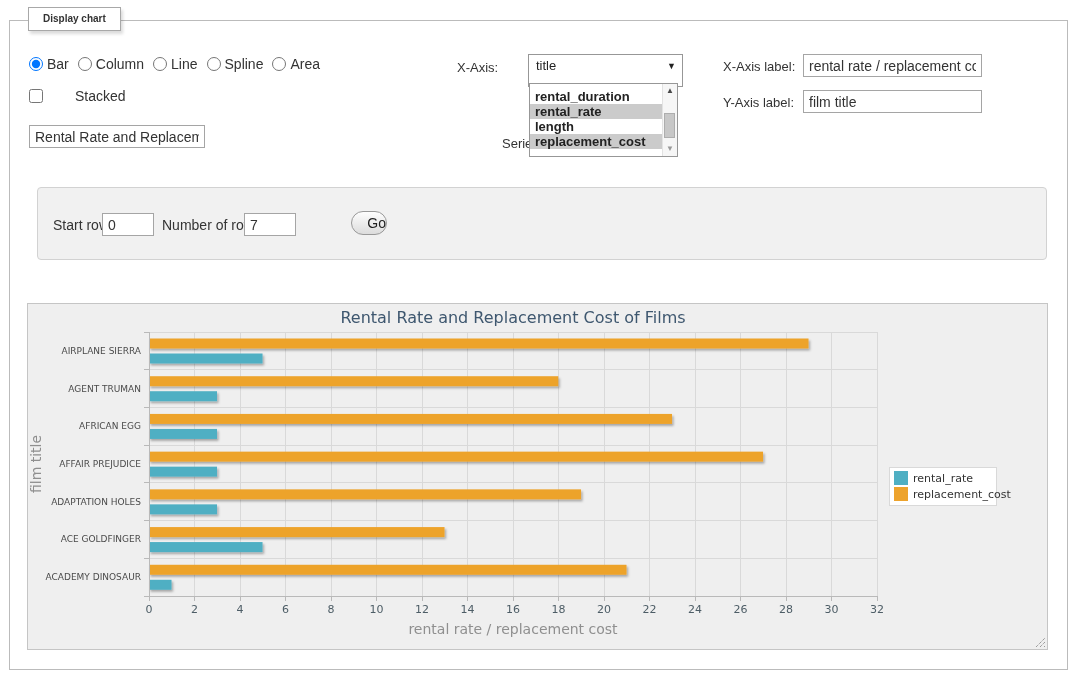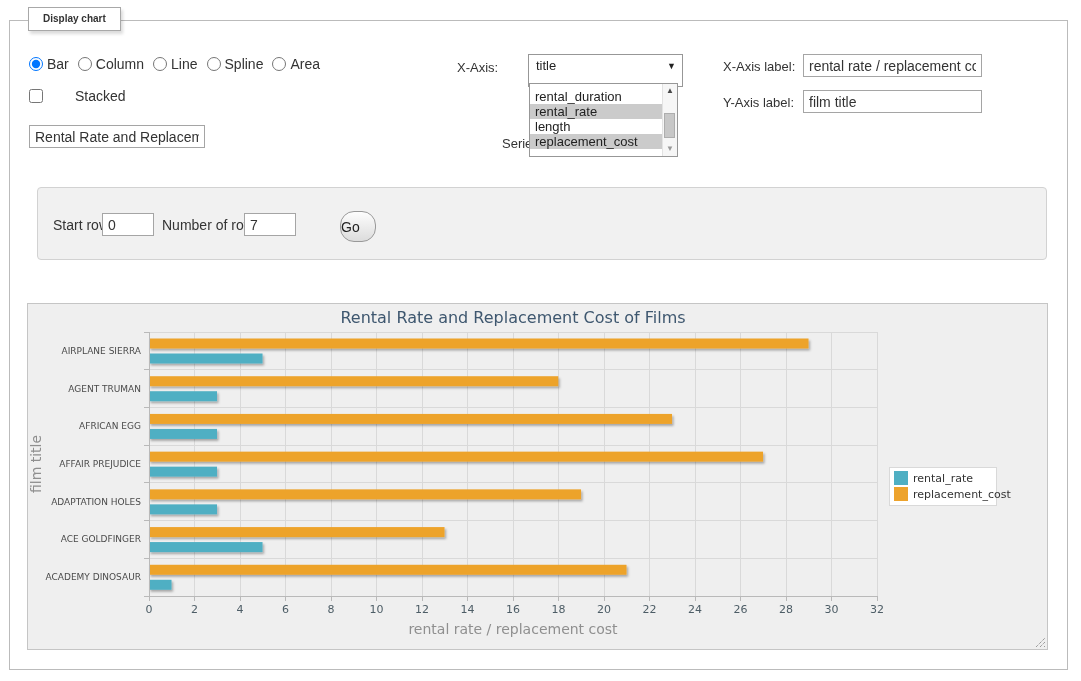--- a/index.html
+++ b/index.html
@@ -36,21 +36,21 @@
   .fake-select {
     position:absolute; left:528px; top:54px; width:155px; height:33px;
     border:1px solid #979797; background:#fff; box-sizing:border-box;
   }
   .fake-select .val { position:absolute; left:7px; top:3px; font-size:13px; color:#222; }
   .fake-select .arrow { position:absolute; right:6px; top:7px; font-size:9px; color:#222; line-height:9px; }
   .listbox {
     position:absolute; left:529px; top:83px; width:149px; height:74px;
     border:1px solid #979797; background:#fff; box-sizing:border-box; overflow:hidden;
   }
-  .listbox .options { position:absolute; left:0; top:5px; right:15px; }
+  .listbox .options { position:absolute; left:0; top:5px; right:15px;font-weight:bold; }
   .listbox .opt { height:15px; line-height:15px; font-size:13px; color:#222; padding-left:5px; white-space:nowrap; }
   .listbox .opt.sel { background:#cbcbcb; }
   .listbox .scrollbar {
     position:absolute; top:0; right:0; width:15px; height:100%;
     background:#f6f6f6; border-left:1px solid #e2e2e2; box-sizing:border-box;
   }
   .scrollbar .sb-up   { position:absolute; top:3px;   left:0; width:100%; text-align:center; font-size:8px; color:#474747; line-height:8px; }
   .scrollbar .sb-down { position:absolute; bottom:3px; left:0; width:100%; text-align:center; font-size:8px; color:#9a9a9a; line-height:8px; }
   .scrollbar .sb-thumb {
     position:absolute; top:29px; left:1px; width:11px; height:25px;
@@ -60,25 +60,25 @@
   .field-y { position:absolute; left:803px; top:90px; width:167px; }
   .subpanel {
     position:absolute; left:37px; top:187px; width:1010px; height:73px;
     background:#f1f1f1; border:1px solid #d2d2d2; border-radius:4px; box-sizing:border-box;
   }
   .subpanel .sp-lbl1 { position:absolute; left:15px;  top:29px; }
   .subpanel .sp-in1  { position:absolute; left:64px;  top:25px; width:40px; }
   .subpanel .sp-lbl2 { position:absolute; left:124px; top:29px; }
   .subpanel .sp-in2  { position:absolute; left:206px; top:25px; width:40px; }
   .go-btn {
-    position:absolute; left:302px; top:23px; width:36px; height:31px;
+    position:absolute; left:313px; top:23px; width:36px; height:24px;
     border:1px solid #999; border-radius:14px;
     background:linear-gradient(#fdfdfd, #dcdcdc);
     font-family:"Liberation Sans", sans-serif; font-size:14px; color:#222;
-    text-align:left; padding:0; cursor:pointer;
+    text-align:right; padding:0; cursor:pointer;
   }
   .chart-box {
     position:absolute; left:27px; top:303px; width:1021px; height:347px;
     background:#efefef; border:1px solid #c5c5c5; box-sizing:border-box;
   }
   .chart-box svg { display:block; }
   .grip { position:absolute; right:2px; bottom:2px; width:11px; height:11px; }
   
   .svg-title   { font-family:"DejaVu Sans", sans-serif; font-size:16px; fill:#3e576f; }
   .svg-cat     { font-family:"DejaVu Sans", sans-serif; font-size:9px;  fill:#4a4a4a; }

